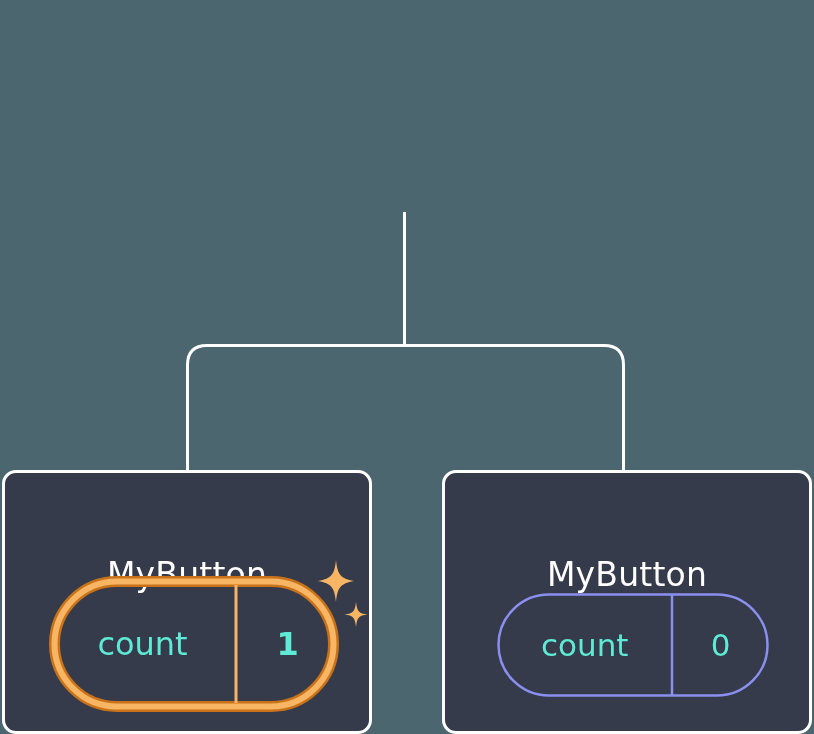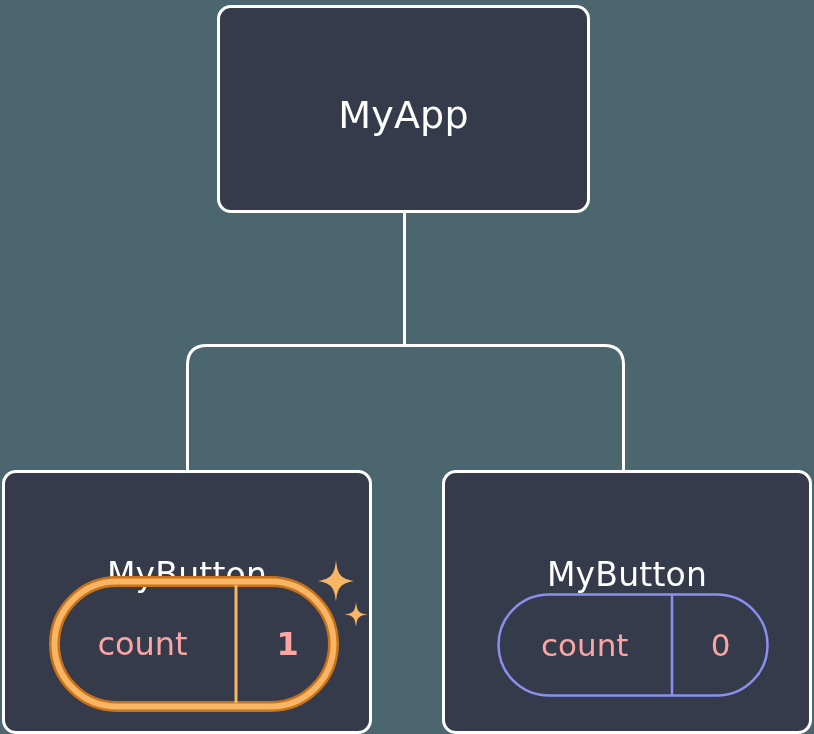--- a/index.html
+++ b/index.html
@@ -111,21 +111,21 @@
     width: 100%;
     height: 100%;
     display: flex;
     align-items: center;
   }
   .badge-key, .badge-val {
     display: flex;
     align-items: center;
     justify-content: center;
     font-size: 31px;
-    color: #fca5a5;
+    color: #5eead4;
     white-space: nowrap;
   }
   .highlight .badge-key { flex: 0 0 64.5%; }
   .highlight .badge-val { flex: 1 1 auto; font-weight: 700; }
   .plain .badge-key { flex: 0 0 64.5%; }
   .plain .badge-val { flex: 1 1 auto; font-weight: 400; }
   .highlight .badge-key, .highlight .badge-val { font-size: 32px; }
 
   #sparkles {
     position: absolute;
@@ -138,23 +138,20 @@
 </head>
 <body>
 
 <div id="stage">
 
   <svg id="connector" viewBox="0 0 814 734" xmlns="http://www.w3.org/2000/svg">
     <path d="M 404.5 212 L 404.5 345.5" fill="none" stroke="#ffffff" stroke-width="3"></path>
     <path d="M 187.5 470 L 187.5 365 Q 187.5 345.5 207 345.5 L 604 345.5 Q 623.5 345.5 623.5 365 L 623.5 470" fill="none" stroke="#ffffff" stroke-width="3" stroke-linecap="butt"></path>
   </svg>
 
-  <div class="node" id="node-root">
-    <div class="node-title">MyApp</div>
-  </div>
 
   <div class="node child" id="node-child-0">
     <div class="node-title">MyButton</div>
 
     <div class="badge-wrap highlight">
       <svg class="badge-svg" viewBox="0 0 290 136" xmlns="http://www.w3.org/2000/svg">
         <rect x="5.5" y="5.5" width="279" height="125" rx="62.5" ry="62.5" fill="none" stroke="#c8731a" stroke-width="11"></rect>
         <rect x="5.5" y="5.5" width="279" height="125" rx="62.5" ry="62.5" fill="none" stroke="#f8b564" stroke-width="6"></rect>
         <line x1="187" y1="9" x2="187" y2="127" stroke="#f8b564" stroke-width="3"></line>
       </svg>

